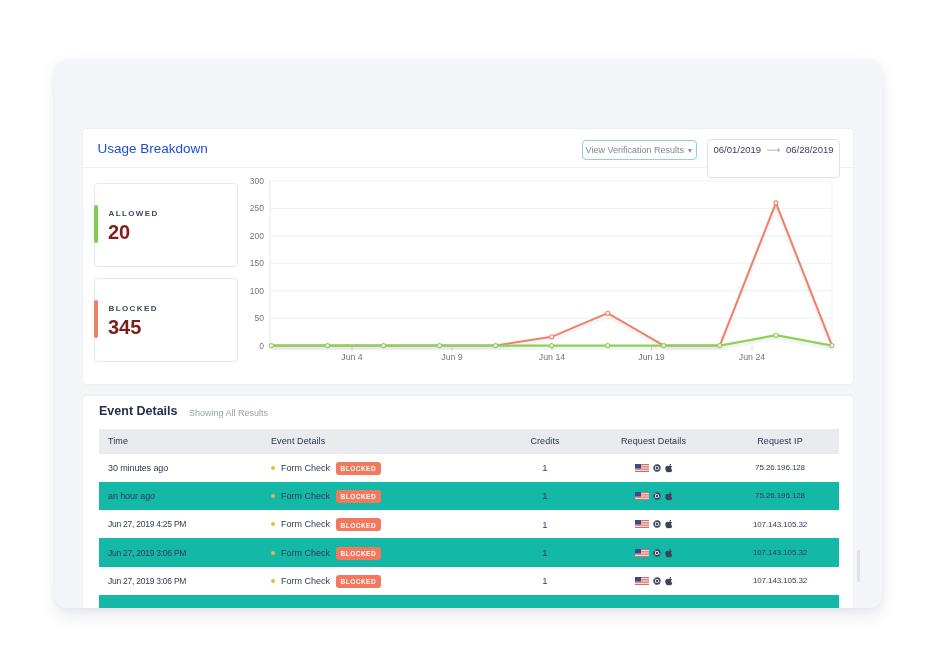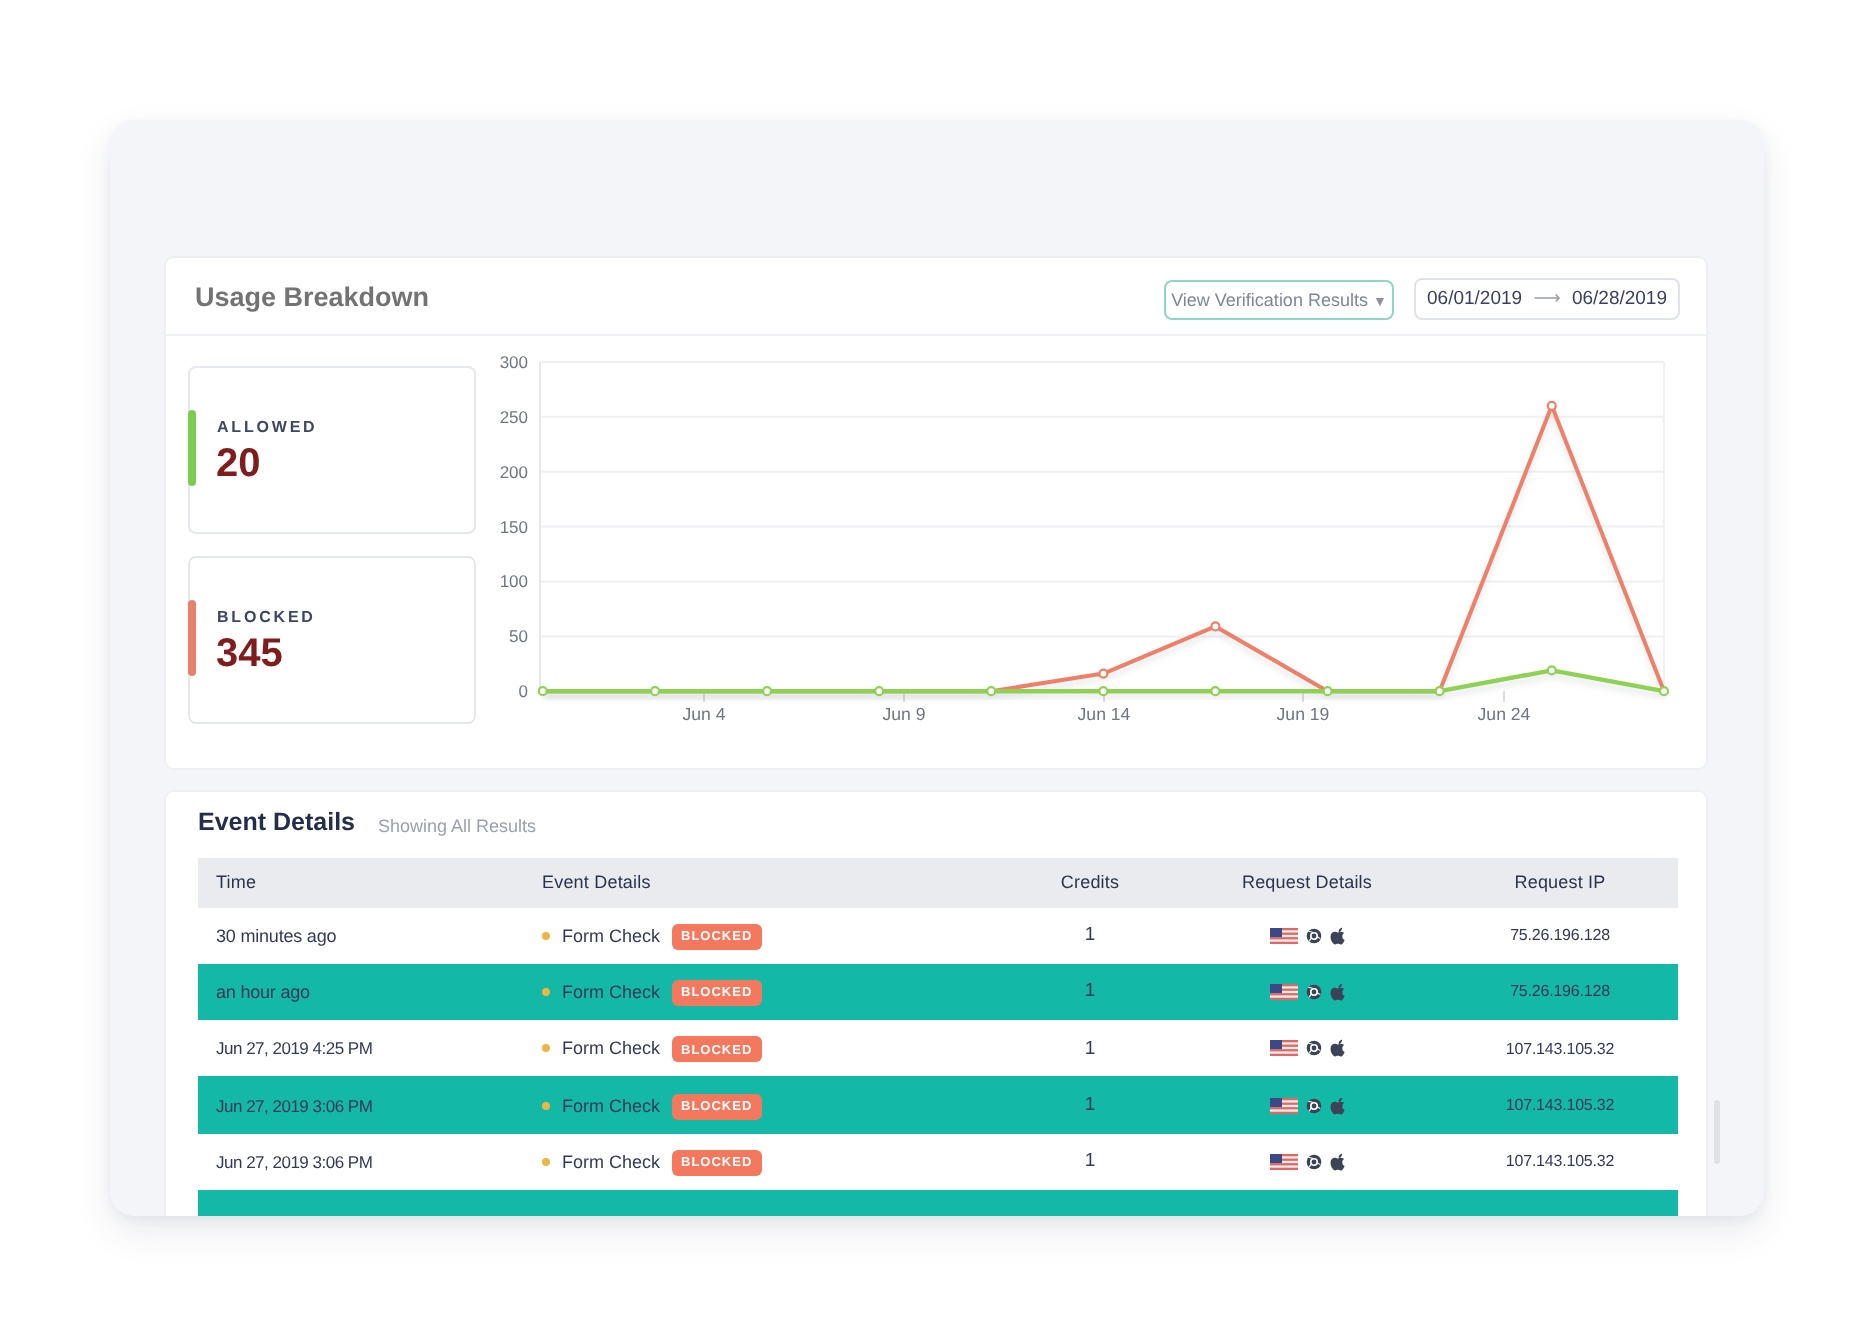--- a/index.html
+++ b/index.html
@@ -8,24 +8,24 @@
   position:absolute; left:55px; top:60px; width:827px; height:548px;
   background:#f4f5f8; border-radius:12px; overflow:hidden;
   box-shadow:0 8px 18px rgba(45,62,95,.10), 0 2px 6px rgba(45,62,95,.06);
 }
 .hdr { position:absolute; left:0; top:0; width:100%; height:50px; background:#fff; }
 .logo { position:absolute; left:24px; top:16px; font-size:15px; font-weight:bold; color:#1d2233; letter-spacing:2.8px; }
 .logo svg { position:absolute; left:148px; top:2px; }
 .panel { position:absolute; left:27px; width:772px; background:#fff; border-radius:5px; border:1px solid #edeff3; }
 .p1 { top:68px; height:257px; }
 .p1head { position:absolute; left:0; top:0; width:100%; height:39px; border-bottom:1px solid #eef0f3; }
-.p1title { position:absolute; left:14.5px; top:11.5px; font-size:13.5px; font-weight:bold; color:#737373; }
+.p1title { position:absolute; left:14.5px; top:11.5px; font-size:13.5px; font-weight:normal; color:#1d4ed8; }
 .btn-teal { position:absolute; left:499px; top:11px; width:115px; height:20px; border:1px solid #8ed5c5; border-radius:4px; background:#fff; color:#7d8795; font-size:9px; line-height:18px; text-align:center; }
 .btn-teal .car { font-size:7px; color:#8b93a0; }
-.btn-date { position:absolute; left:624px; top:10px; width:133px; height:21px; border:1px solid #dfe3e9; border-radius:4px; background:#fff; color:#39415e; font-size:9.5px; line-height:19px; text-align:center; }
+.btn-date { position:absolute; left:624px; top:10px; width:133px; height:39px; border:1px solid #dfe3e9; border-radius:4px; background:#fff; color:#39415e; font-size:9.5px; line-height:19px; text-align:center; }
 .btn-date .arr { color:#99a1af; padding:0 3px; }
 .subcard { position:absolute; left:11px; width:144px; height:84px; background:#fff; border:1px solid #e5e8ee; border-radius:4px; }
 .sc1 { top:54px;text-align:right; } .sc2 { top:149px; }
 .scbar { position:absolute; left:-1px; top:21px; width:4px; height:38px; border-radius:2px; }
 .sc1 .scbar { background:#7ccd52; }
 .sc2 .scbar { background:#e98069; }
 .sclabel { position:absolute; left:13.5px; top:25px; font-size:8px; font-weight:bold; letter-spacing:1.4px; color:#3e4762; }
 .scnum { position:absolute; left:13px; top:36.5px; font-size:20px; font-weight:bold; color:#7f1d1d; }
 .p2 { top:335px; height:290px; }
 .p2title { position:absolute; left:16px; top:8px; font-size:12.5px; font-weight:bold; color:#242e4c; }

